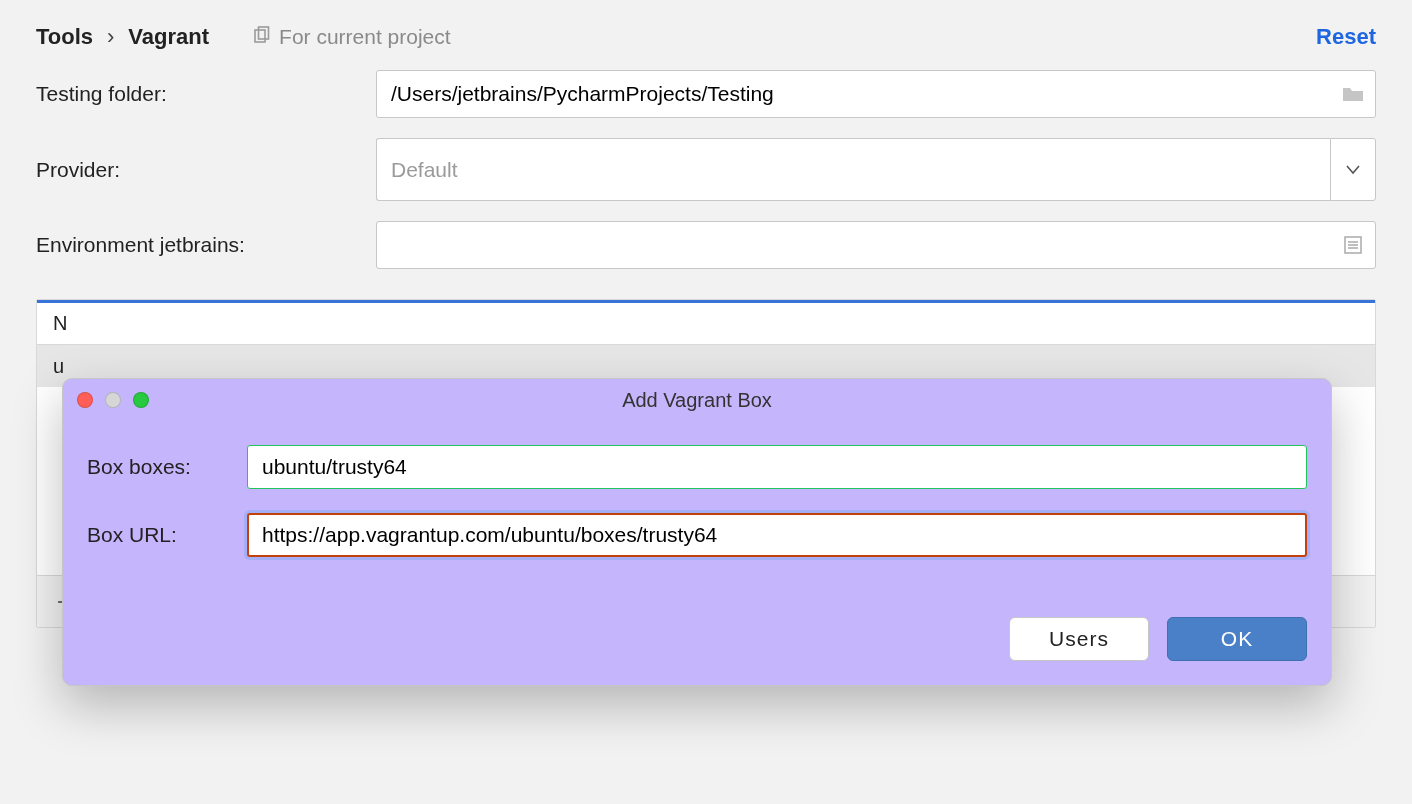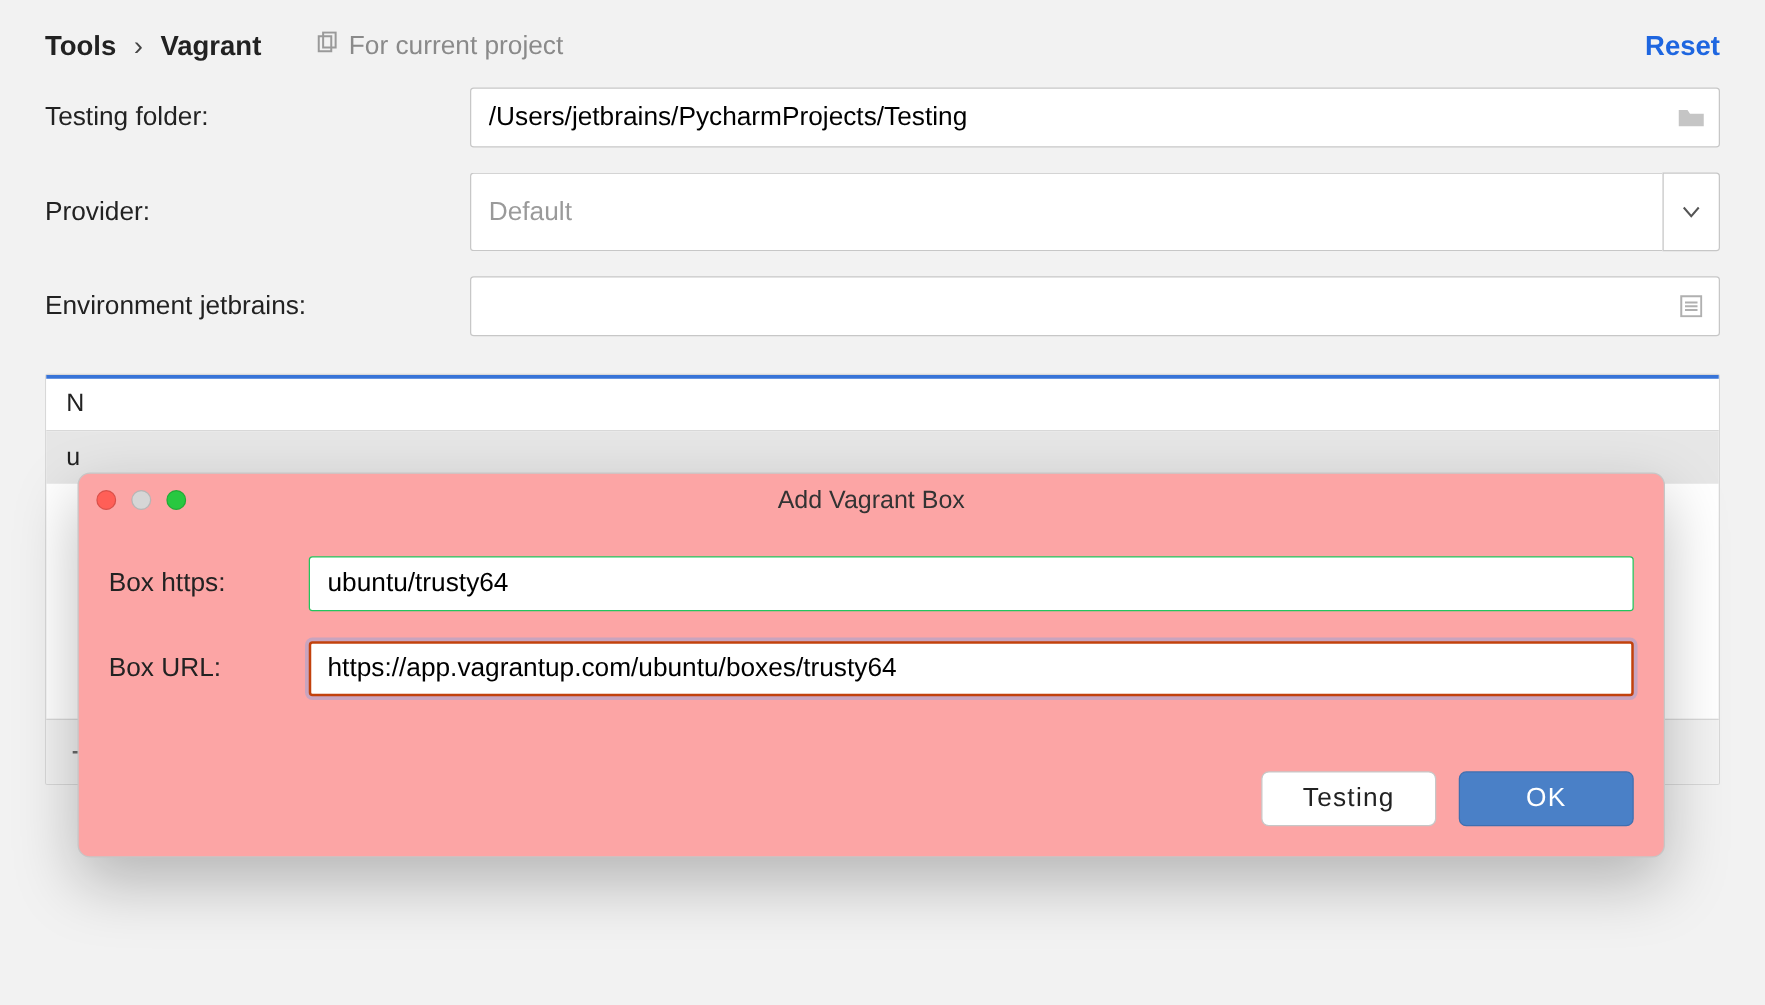--- a/index.html
+++ b/index.html
@@ -154,21 +154,21 @@
     width: 24px;
     text-align: center;
   }
 
   
   .dialog {
     position: absolute;
     left: 62px;
     top: 378px;
     width: 1270px;
-    background: #fca5a5;
+    background: #c4b5fd;
     border: 1px solid #c6c6c6;
     border-radius: 10px;
     box-shadow: 0 20px 50px rgba(0,0,0,0.25);
   }
   .titlebar {
     height: 42px;
     display: flex;
     align-items: center;
     padding: 0 14px;
     position: relative;
@@ -334,25 +334,25 @@
   <div class="titlebar">
     <div class="traffic">
       <div class="tl red"></div>
       <div class="tl grey"></div>
       <div class="tl green"></div>
     </div>
     <div class="dlg-title">Add Vagrant Box</div>
   </div>
   <div class="dlg-body">
     <div class="drow">
-      <div class="dlabel">Box https:</div>
+      <div class="dlabel">Box boxes:</div>
       <input class="dinput" type="text" value="ubuntu/trusty64" style="">
     </div>
     <div class="drow">
       <div class="dlabel">Box URL:</div>
       <input class="dinput focus" type="text" value="https://app.vagrantup.com/ubuntu/boxes/trusty64" style="">
     </div>
   </div>
   <div class="dbuttons">
-    <div class="btn btn-secondary">Testing</div>
+    <div class="btn btn-secondary">Users</div>
     <div class="btn btn-primary">OK</div>
   </div>
 </div>
 
 </body></html>

